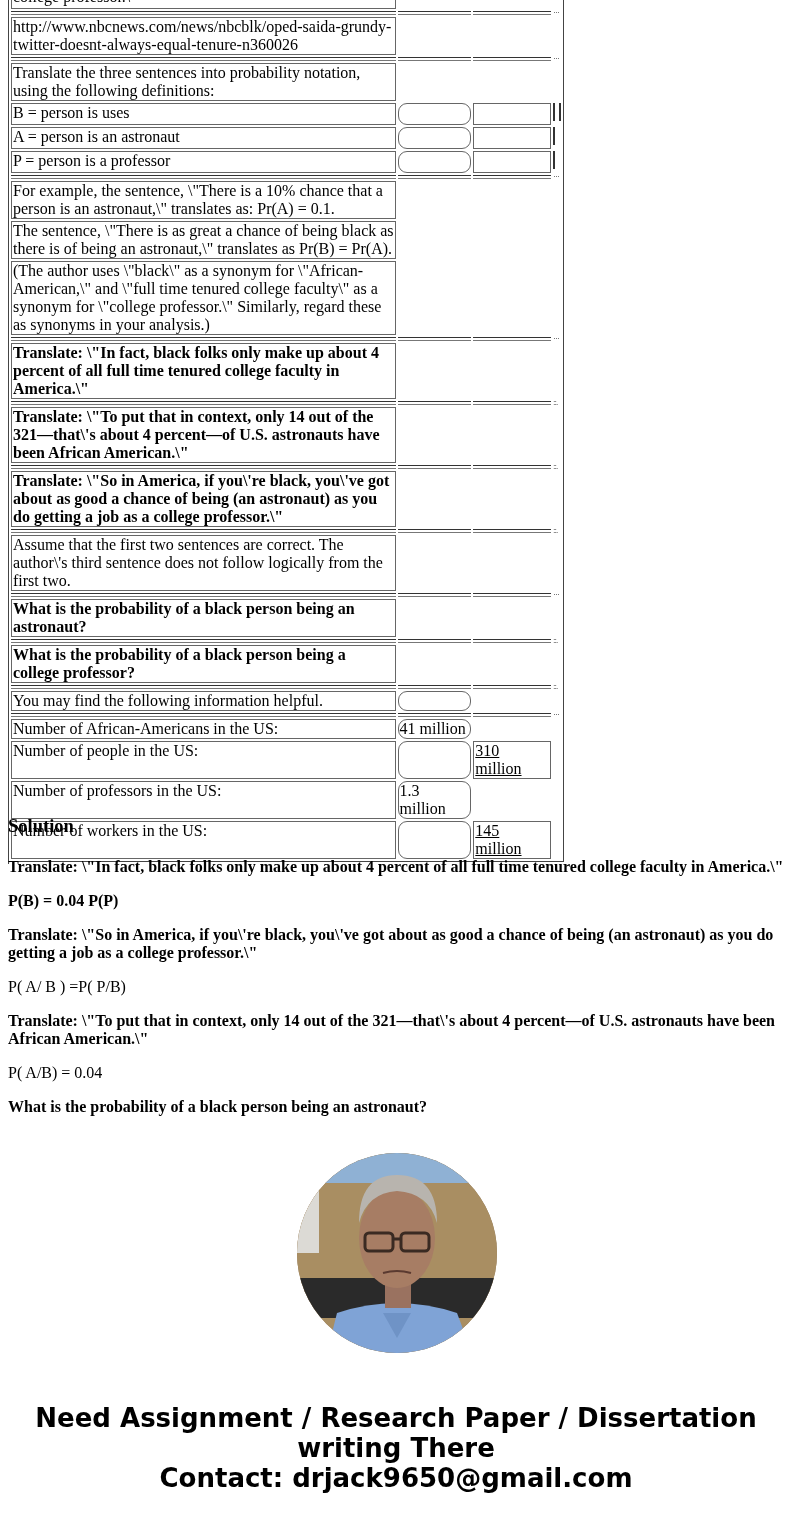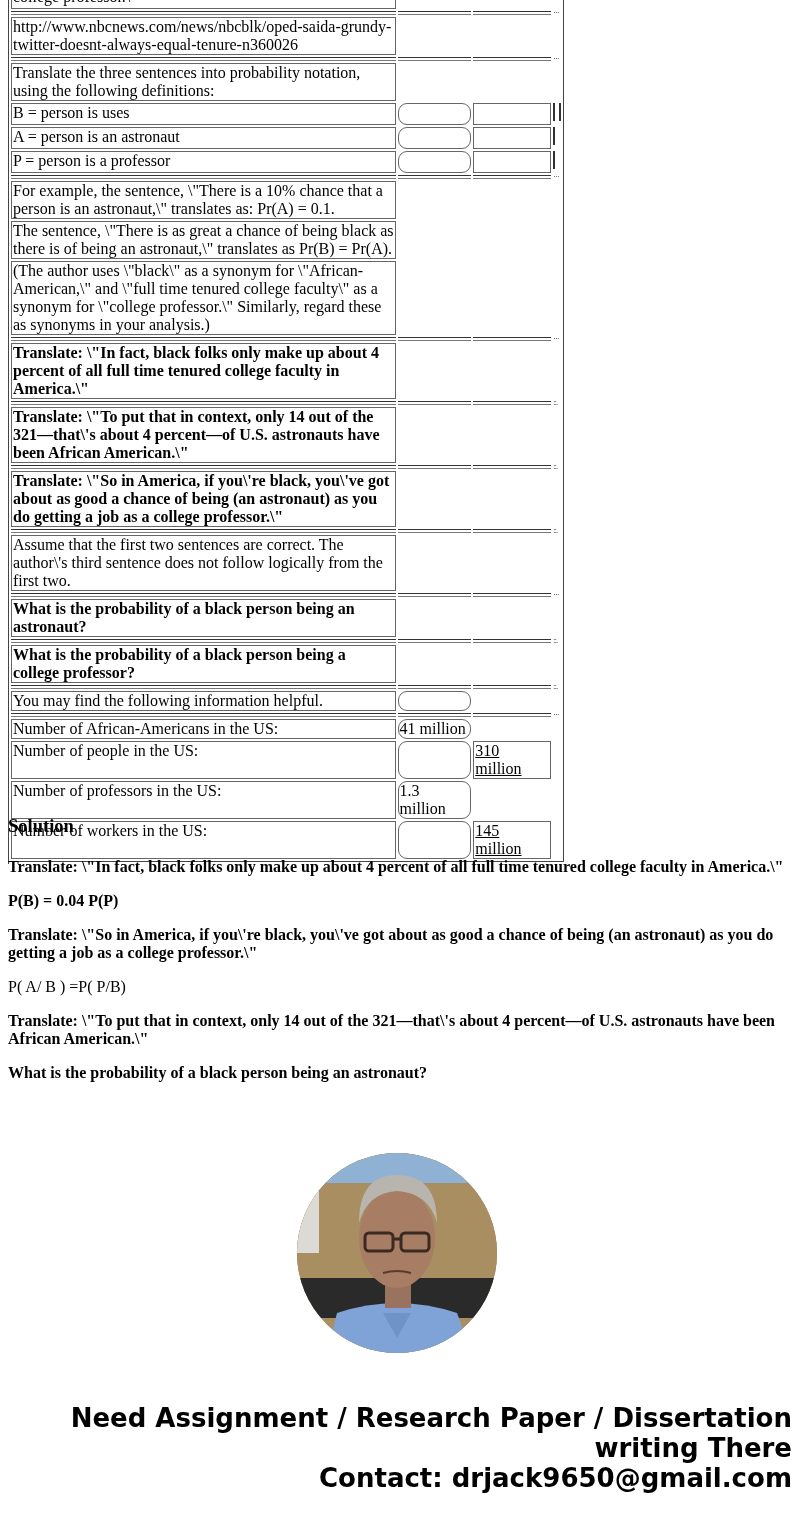--- a/index.html
+++ b/index.html
@@ -47,21 +47,21 @@
     .solution p { margin: 0 0 16px 0; line-height: 18px; }
 
     .avatar {
       position: absolute; left: 297px; top: 1153px;
       width: 200px; height: 200px; border-radius: 50%;
       overflow: hidden;
       background: #8a7357;
     }
     .promo {
       position: absolute; left: 0; top: 1403px; width: 792px;
-      text-align: right;
+      text-align: center;
       font-family: "DejaVu Sans", sans-serif;
       font-weight: bold;
       font-size: 26px;
       line-height: 30px;
     }
   </style>
 </head>
 <body>
 
 <div class="wrap">
@@ -238,20 +238,21 @@
     </table>
 </div>
 
 <div class="solution">
   <h3>Solution</h3>
   <p class="b">Translate: \"In fact, black folks only make up about 4 percent of all full time tenured college faculty in America.\"</p>
   <p class="b">P(B) = 0.04 P(P)</p>
   <p class="b">Translate: \"So in America, if you\'re black, you\'ve got about as good a chance of being (an astronaut) as you do getting a job as a college professor.\"</p>
   <p>P( A/ B ) =P( P/B)</p>
   <p class="b">Translate: \"To put that in context, only 14 out of the 321—that\'s about 4 percent—of U.S. astronauts have been African American.\"</p>
+  <p>P( A/B) = 0.04</p>
   <p class="b">What is the probability of a black person being an astronaut?</p>
 </div>
 
 <div class="avatar">
   <svg width="200" height="200" viewBox="0 0 200 200">
     <rect x="0" y="0" width="200" height="200" fill="#a98e62"></rect>
     <rect x="0" y="0" width="200" height="30" fill="#8fb1d4"></rect>
     <rect x="0" y="30" width="22" height="70" fill="#dcdad5"></rect>
     <rect x="0" y="125" width="200" height="40" fill="#2a2a2a"></rect>
     <path d="M30 200 L40 160 Q100 140 160 160 L175 200 Z" fill="#7fa3d6"></path>

